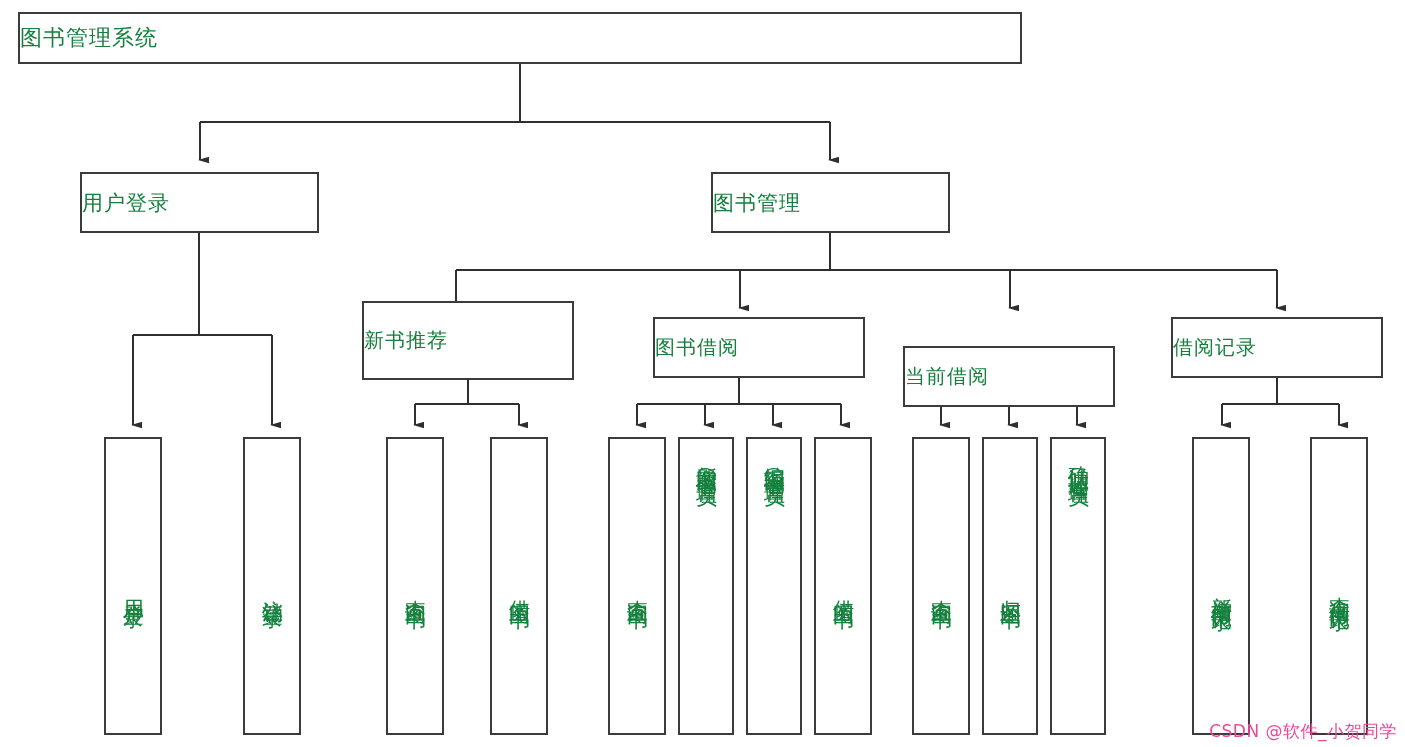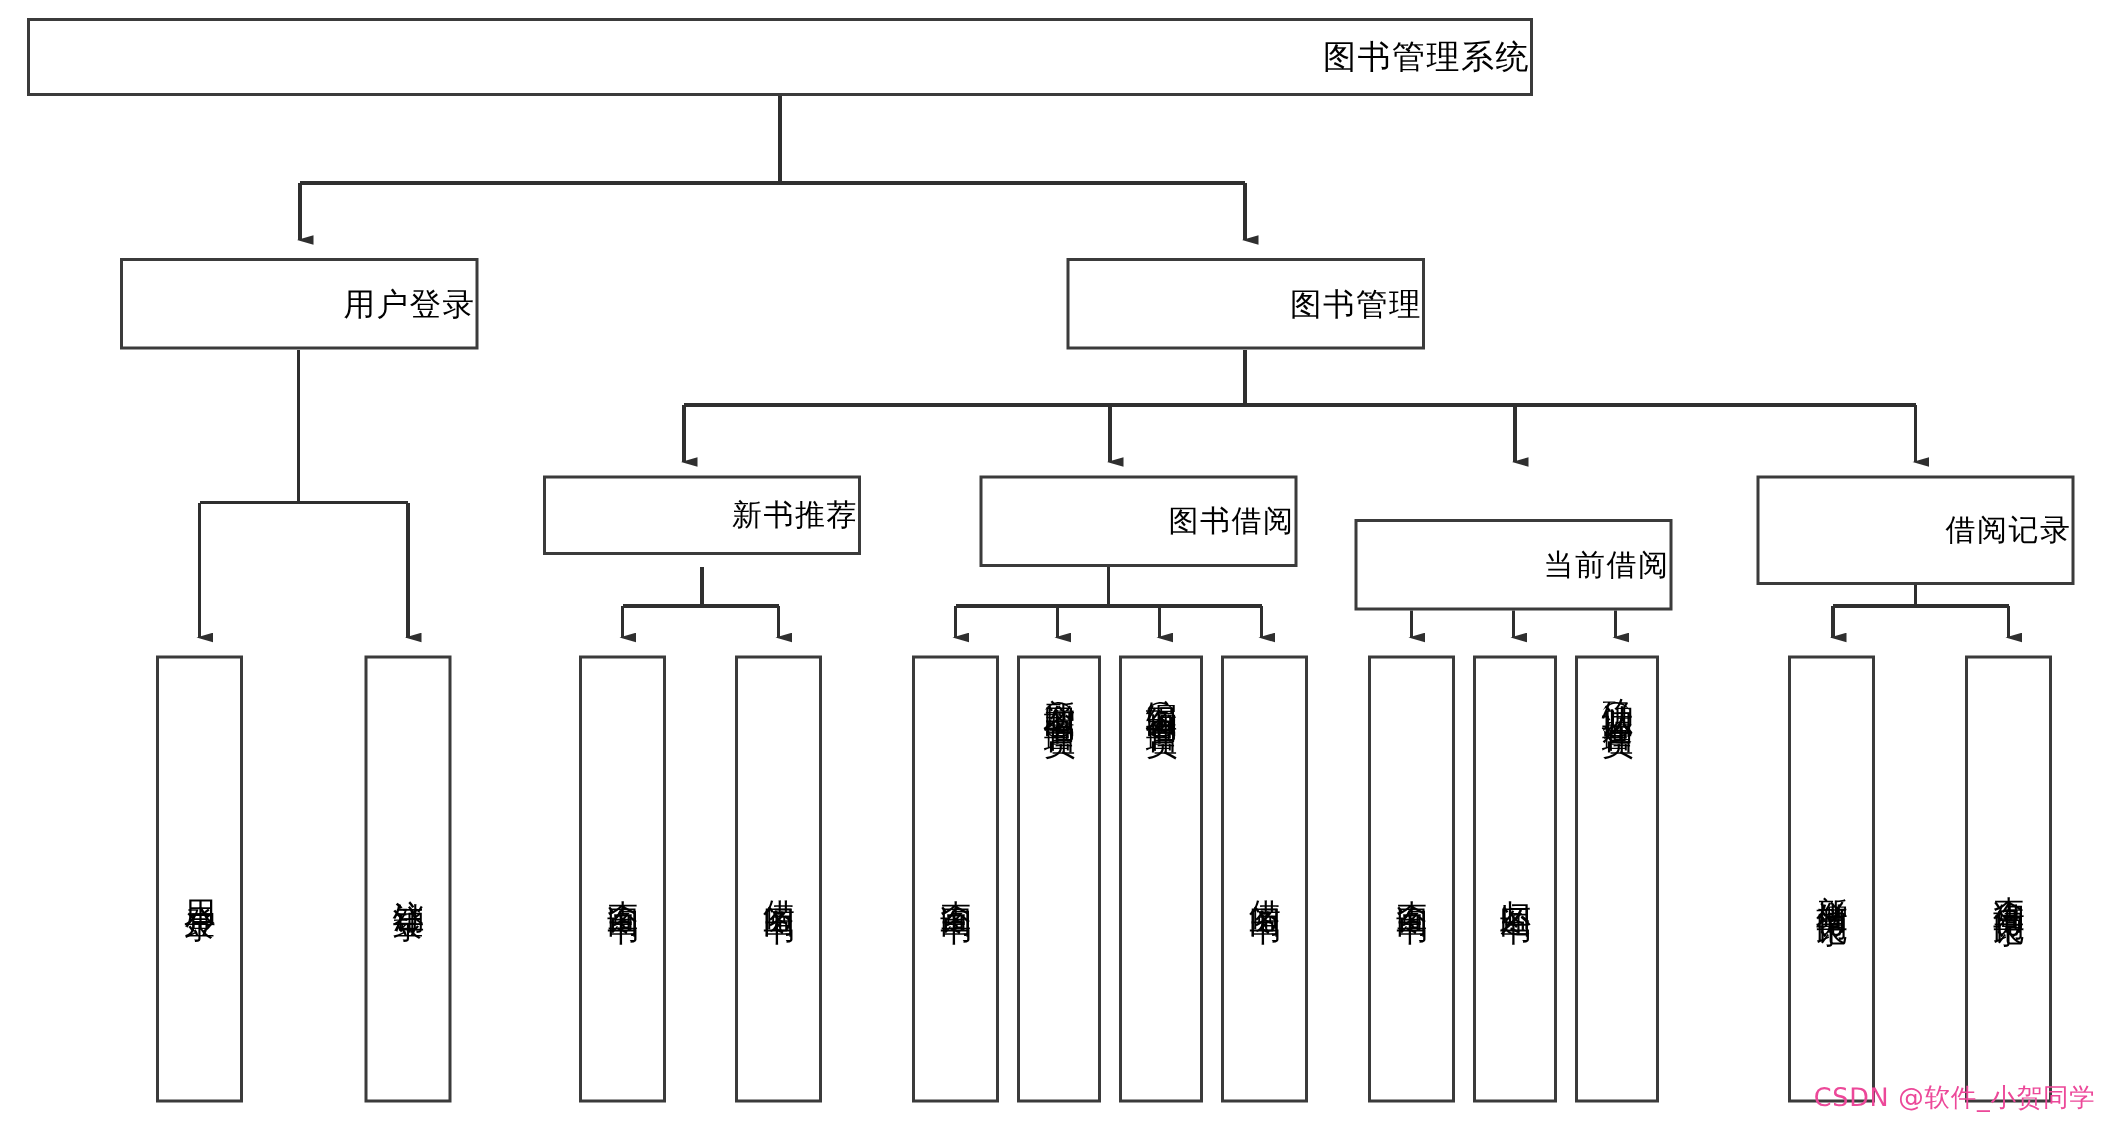--- a/index.html
+++ b/index.html
@@ -22,22 +22,22 @@
     height:747px;
     pointer-events:none;
   }
   .node{
     position:absolute;
     box-sizing:border-box;
     background:#ffffff;
     border:2px solid #3b3b3b;
     display:flex;
     align-items:center;
-    justify-content:flex-end;
-    color:#000000;
+    justify-content:flex-start;
+    color:#15803d;
   }
   .node.root{
     font-size:22px;
     letter-spacing:1px;
   }
   .node.level1{
     font-size:21px;
     letter-spacing:1px;
   }
   .node.level2{
@@ -140,33 +140,33 @@
   </div>
 
   <div class="node level1" style="left:80px; top:172px; width:239px; height:61px;">
     <span>用户登录</span>
   </div>
 
   <div class="node level1" style="left:711px; top:172px; width:239px; height:61px;">
     <span>图书管理</span>
   </div>
 
-  <div class="node level2" style="left:362px; top:317px; width:212px; height:53px;">
+  <div class="node level2" style="left:362px; top:301px; width:212px; height:79px;">
     <span>新书推荐</span>
   </div>
 
   <div class="node level2" style="left:633px; top:317px; width:212px; height:61px;margin-left:20px;">
     <span>图书借阅</span>
   </div>
 
   <div class="node level2" style="left:903px; top:317px; width:212px; height:61px;margin-top:29px;">
     <span>当前借阅</span>
   </div>
 
-  <div class="node level2" style="left:1171px; top:317px; width:212px; height:73px;padding-left:21px;">
+  <div class="node level2" style="left:1171px; top:317px; width:212px; height:61px;">
     <span>借阅记录</span>
   </div>
 
   <div class="node leaf" style="left:104px; top:437px; width:58px; height:298px;">
     <span class="leaf-inner">
         <span class="vtext">用户登录</span>
       </span>
   </div>
 
   <div class="node leaf" style="left:243px; top:437px; width:58px; height:298px;">

